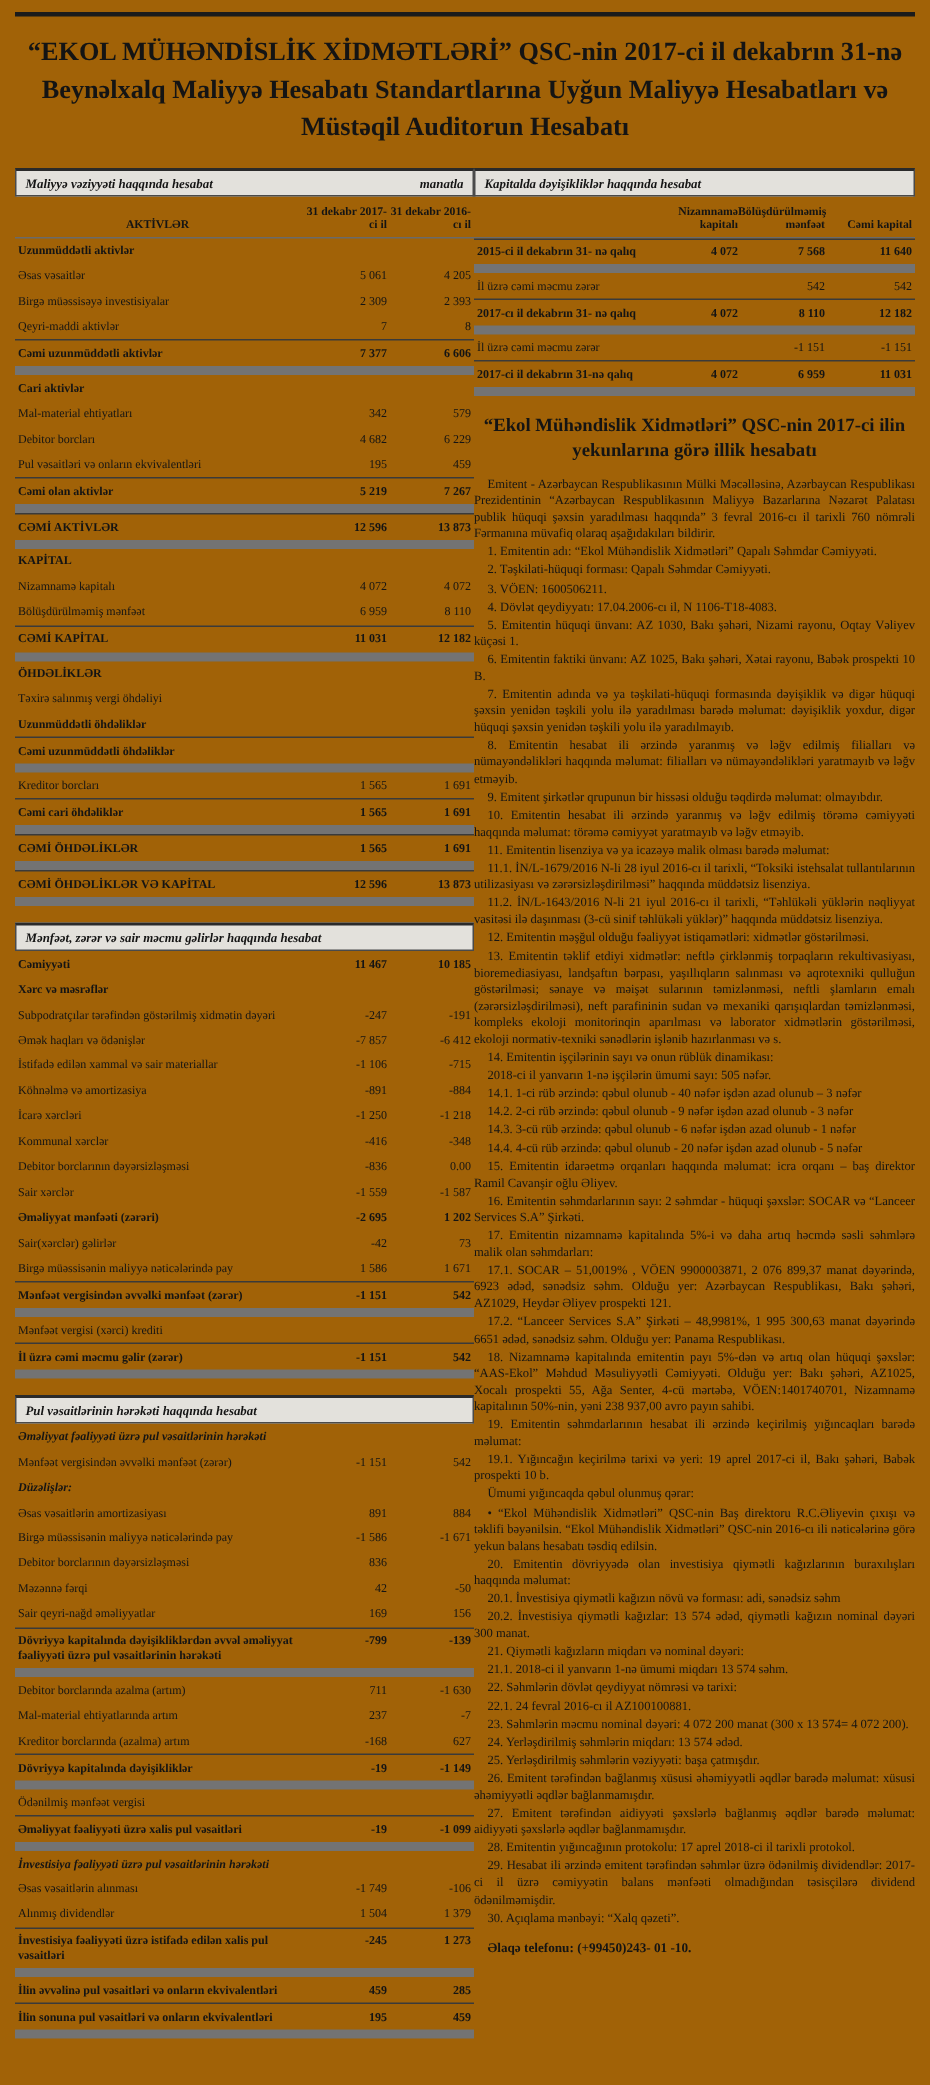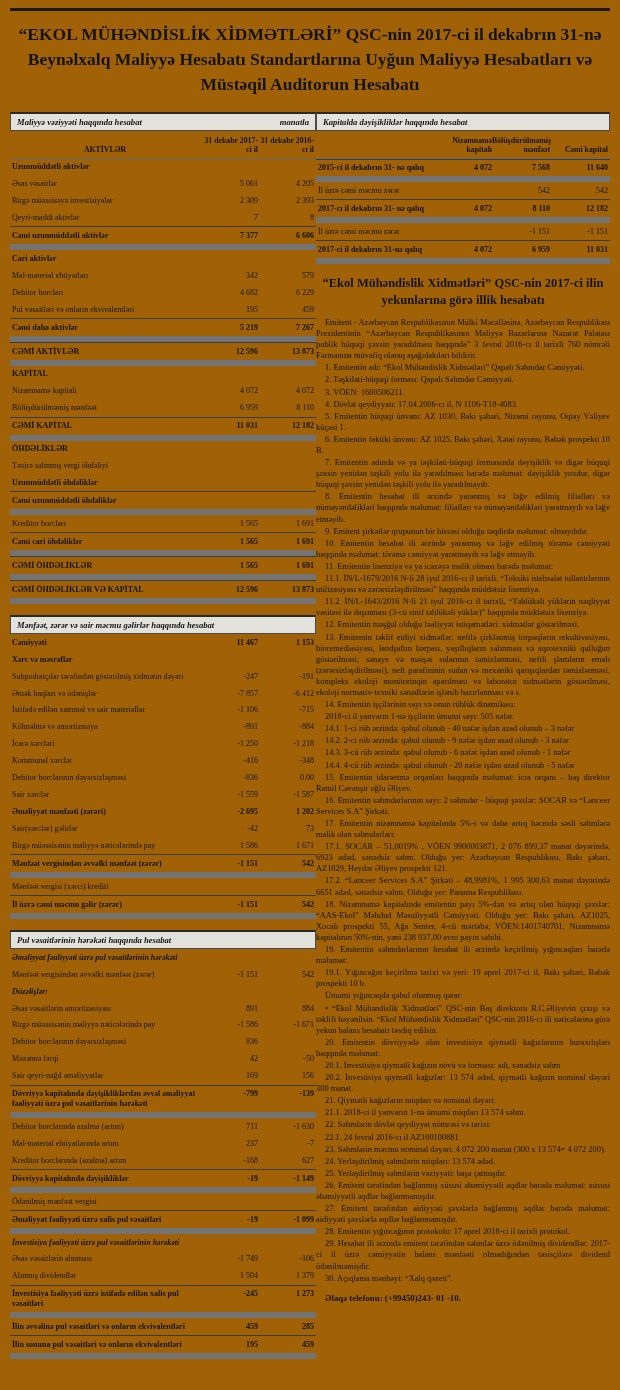--- a/index.html
+++ b/index.html
@@ -104,21 +104,21 @@
               <span class="lbl">Debitor borcları</span>
               <span class="v">4 682</span>
               <span class="v">6 229</span>
             </div>
             <div class="srow">
               <span class="lbl">Pul vəsaitləri və onların ekvivalentləri</span>
               <span class="v">195</span>
               <span class="v">459</span>
             </div>
             <div class="srow t">
-              <span class="lbl">Cəmi daha aktivlər</span>
+              <span class="lbl">Cəmi olan aktivlər</span>
               <span class="v">5 219</span>
               <span class="v">7 267</span>
             </div>
             <div class="srow t">
               <span class="lbl">CƏMİ AKTİVLƏR</span>
               <span class="v">12 596</span>
               <span class="v">13 873</span>
             </div>
             <div class="srow b">
               <span class="lbl">KAPİTAL</span>
@@ -184,21 +184,21 @@
       </section>
 
       <section class="stmt">
         <div class="band">
           <span>Mənfəət, zərər və sair məcmu gəlirlər haqqında hesabat</span>
         </div>
         <div class="stmt-body">
             <div class="srow b">
               <span class="lbl">Cəmiyyəti</span>
               <span class="v">11 467</span>
-              <span class="v">1 153</span>
+              <span class="v">10 185</span>
             </div>
             <div class="srow b">
               <span class="lbl">Xərc və məsrəflər</span>
               <span class="v"></span>
               <span class="v"></span>
             </div>
             <div class="srow">
               <span class="lbl">Subpodratçılar tərəfindən göstərilmiş xidmətin dəyəri</span>
               <span class="v">-247</span>
               <span class="v">-191</span>

